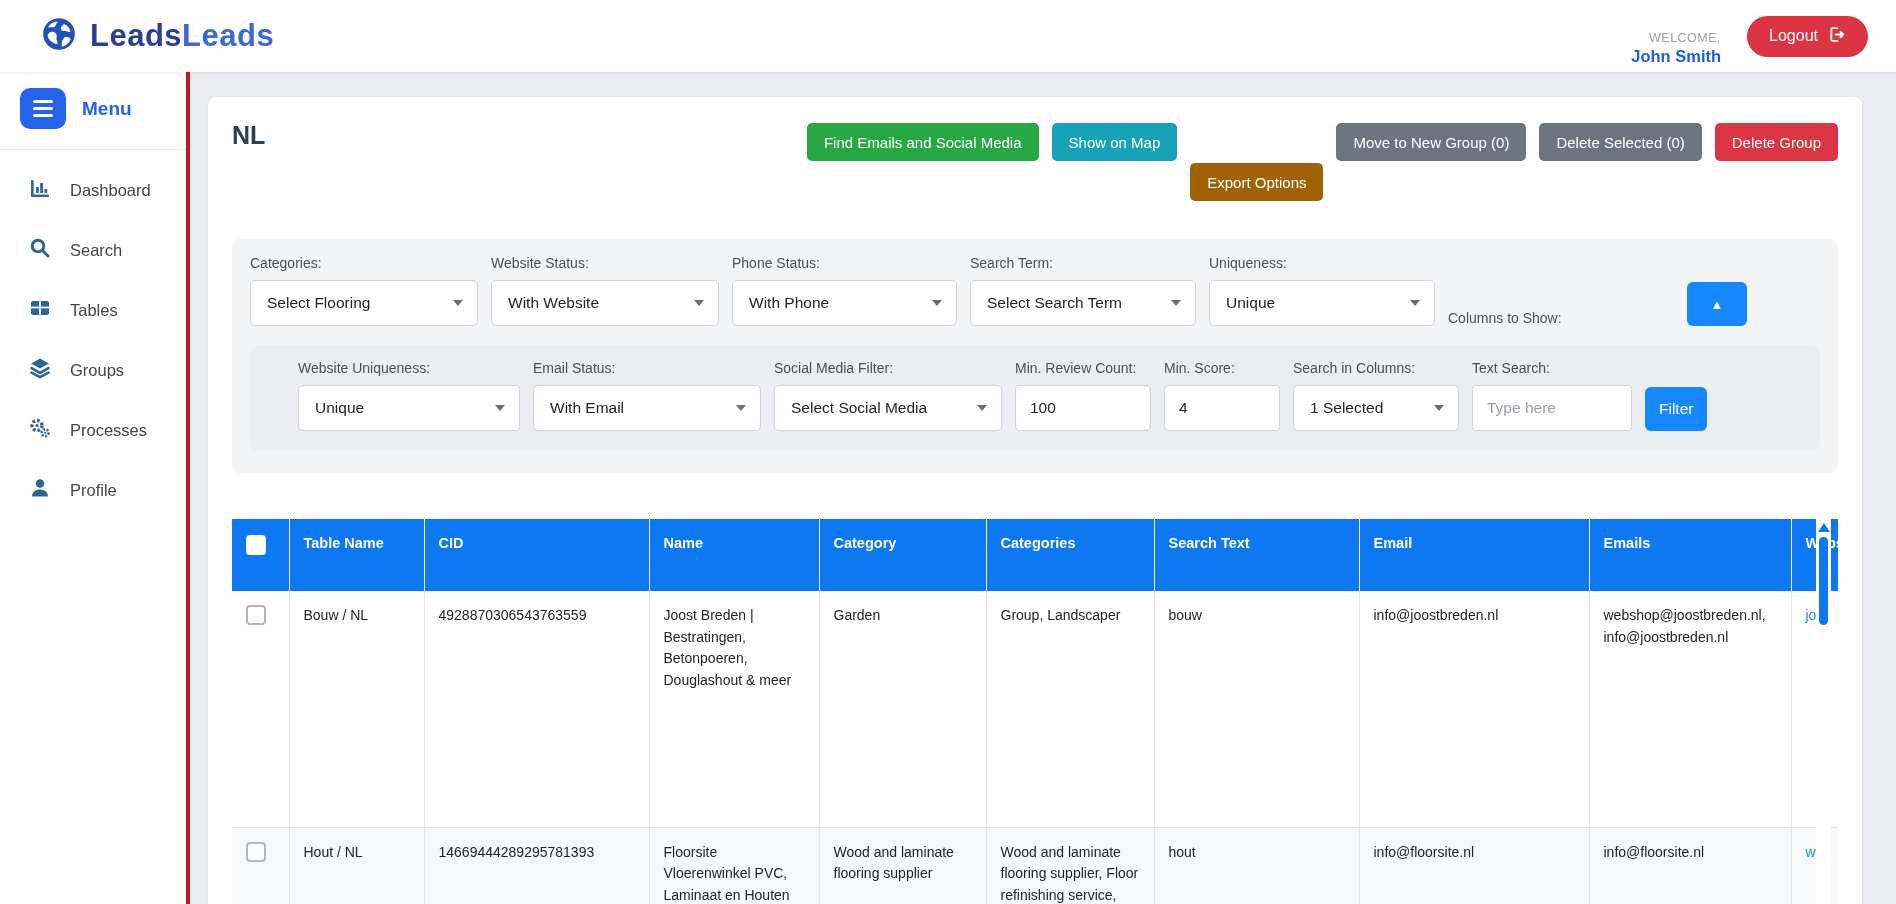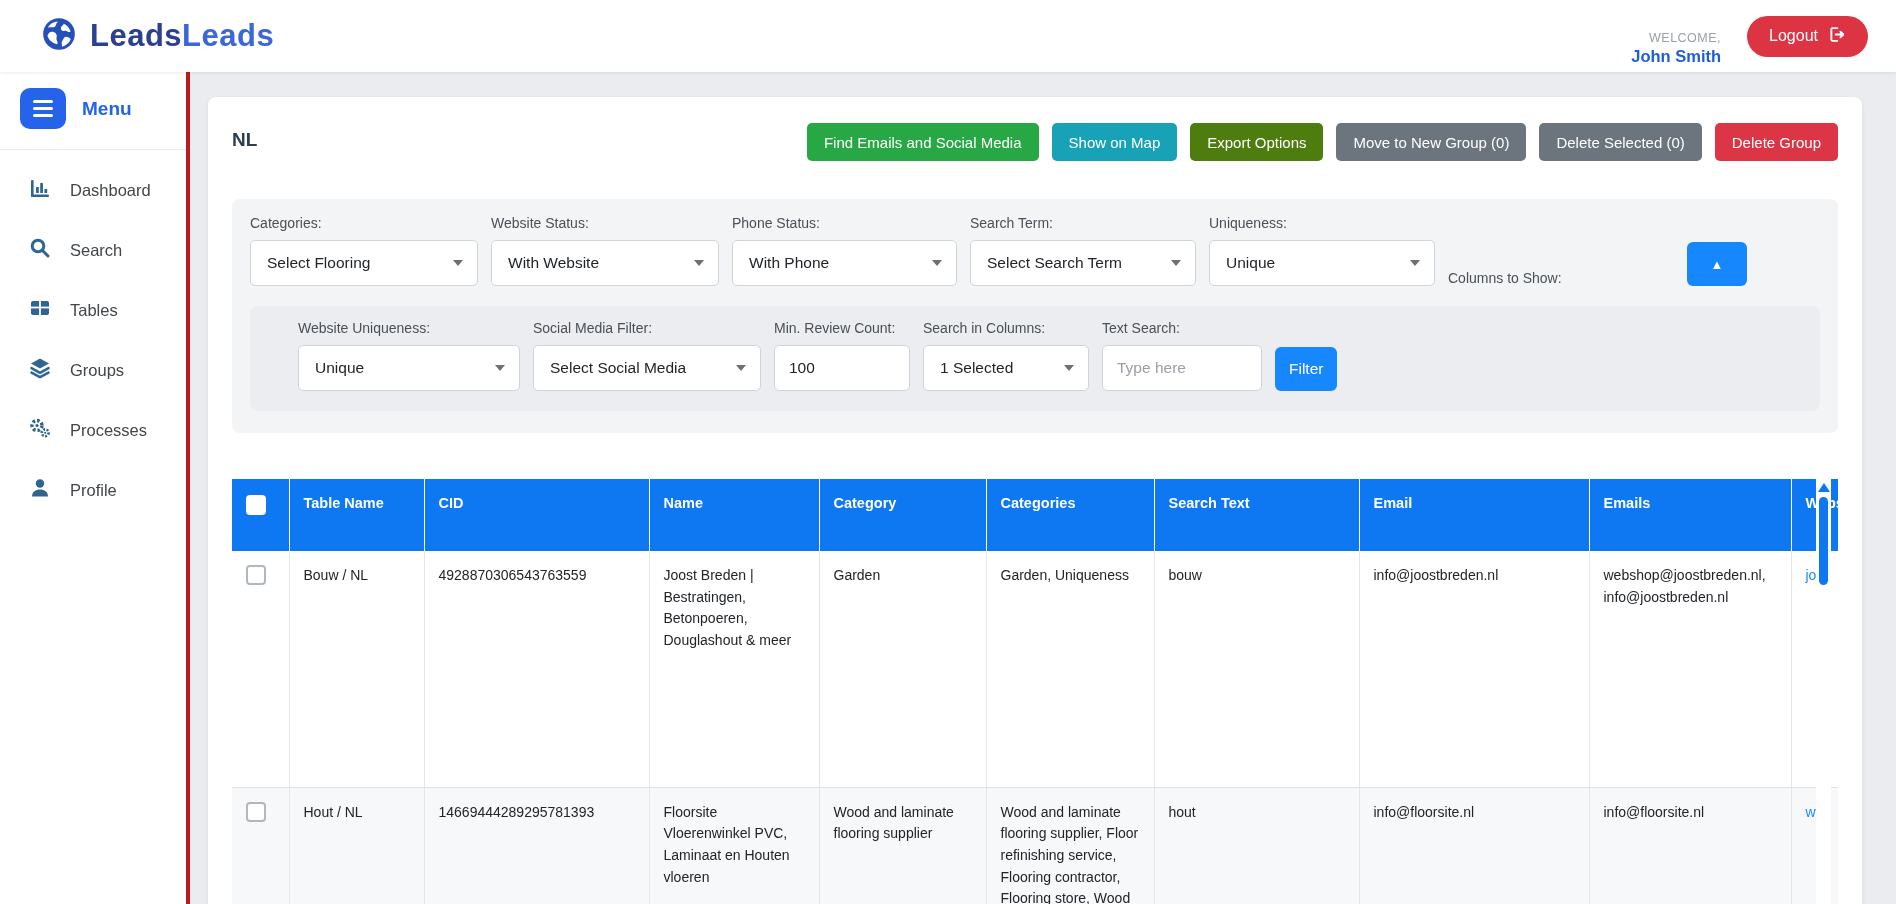--- a/index.html
+++ b/index.html
@@ -29,24 +29,24 @@
   .side-divider { border-top:1px solid #e8eaee; margin:6px 0 10px 0; }
   .nav-item { display:flex; align-items:center; gap:18px; padding:16px 10px 16px 28px; cursor:pointer; }
   .nav-item svg { flex:none; }
   .nav-label { color:#41464b; font-size:16.5px; }
 
   
   .main { flex:1; padding:25px 34px 0 18px; overflow:hidden; }
   .card { background:#fff; border-radius:8px; box-shadow:0 1px 4px rgba(0,0,0,.07); padding:20px 24px 24px 24px; height:1400px; }
 
   .title-row { display:flex; align-items:flex-start; justify-content:space-between; }
-  .page-title { color:#2c3e50; font-size:19px; font-weight:bold; margin-top:12px; }
+  .page-title { color:#2c3e50; font-size:25px; font-weight:bold; margin-top:4px; }
   .actions { display:flex; gap:13px; margin-top:6px; }
   .abtn { border:none; border-radius:5px; height:38px; padding:0 17px; color:#fff; font-size:15px; font-family:Liberation Sans, sans-serif; cursor:pointer; white-space:nowrap; }
-  .abtn-green { background:#28a745; } .abtn-teal { background:#17a2b8; } .abtn-blue { background:#4d7c0f; }
+  .abtn-green { background:#28a745; } .abtn-teal { background:#17a2b8; } .abtn-blue { background:#a16207;margin-top:40px; }
   .abtn-gray { background:#6c757d; } .abtn-red { background:#dc3545; }
 
   
   .filters { background:#f3f4f6; border-radius:8px; margin-top:38px; padding:16px 18px 22px 18px; }
   .frow { display:flex; gap:13px; align-items:flex-end; }
   .fgroup { display:flex; flex-direction:column; gap:9px; }
   .flabel { color:#495057; font-size:14px; }
   .fselect { background:#fff; border:1px solid #ced4da; border-radius:5px; height:46px; display:flex; align-items:center;
              justify-content:space-between; padding:0 14px 0 16px; font-size:15.5px; color:#212529; cursor:pointer; }
   .caret { width:0; height:0; border-left:5px solid transparent; border-right:5px solid transparent; border-top:6px solid #6b7075; margin-left:10px; flex:none; }
@@ -254,29 +254,40 @@
         <div class="filters-inner">
           <div class="frow">
             <div class="fgroup" style="width:222px">
               <span class="flabel">Website Uniqueness:</span>
               <div class="fselect">
                   <span>Unique</span>
                   <span class="caret"></span>
                 </div>
             </div>
             <div class="fgroup" style="width:228px">
+              <span class="flabel">Email Status:</span>
+              <div class="fselect">
+                  <span>With Email</span>
+                  <span class="caret"></span>
+                </div>
+            </div>
+            <div class="fgroup" style="width:228px">
               <span class="flabel">Social Media Filter:</span>
               <div class="fselect">
                   <span>Select Social Media</span>
                   <span class="caret"></span>
                 </div>
             </div>
             <div class="fgroup" style="width:136px">
               <span class="flabel">Min. Review Count:</span>
               <input class="finput" value="100" style="">
+            </div>
+            <div class="fgroup" style="width:116px">
+              <span class="flabel">Min. Score:</span>
+              <input class="finput" value="4" style="">
             </div>
             <div class="fgroup" style="width:166px">
               <span class="flabel">Search in Columns:</span>
               <div class="fselect">
                   <span>1 Selected</span>
                   <span class="caret"></span>
                 </div>
             </div>
             <div class="fgroup" style="width:160px">
               <span class="flabel">Text Search:</span>
@@ -315,21 +326,21 @@
               <th>Website</th>
             </tr>
           </thead>
           <tbody>
             <tr class="row-0">
               <td><span class="cb"></span></td>
               <td>Bouw / NL</td>
               <td>4928870306543763559</td>
               <td>Joost Breden | Bestratingen, Betonpoeren, Douglashout &amp; meer</td>
               <td>Garden</td>
-              <td>Garden, Uniqueness</td>
+              <td>Group, Landscaper</td>
               <td>bouw</td>
               <td>info@joostbreden.nl</td>
               <td>webshop@joostbreden.nl, info@joostbreden.nl</td>
               <td class="linkcell">joo</td>
             </tr>
             <tr class="row-1">
               <td><span class="cb"></span></td>
               <td>Hout / NL</td>
               <td>14669444289295781393</td>
               <td>Floorsite Vloerenwinkel PVC, Laminaat en Houten vloeren</td>

